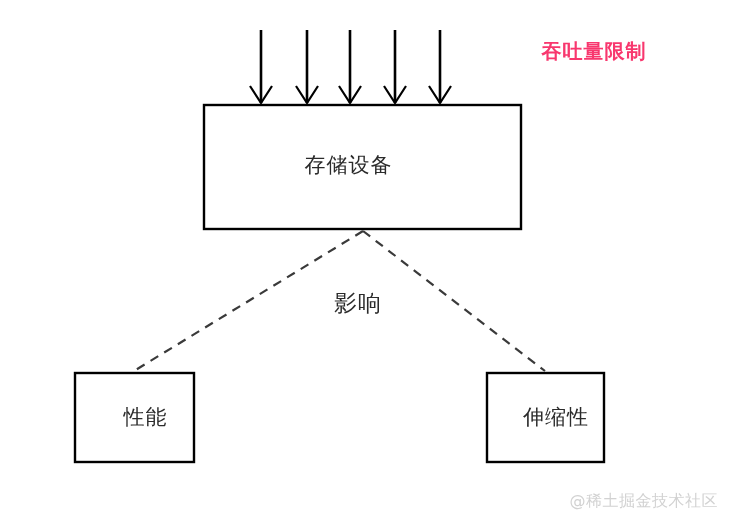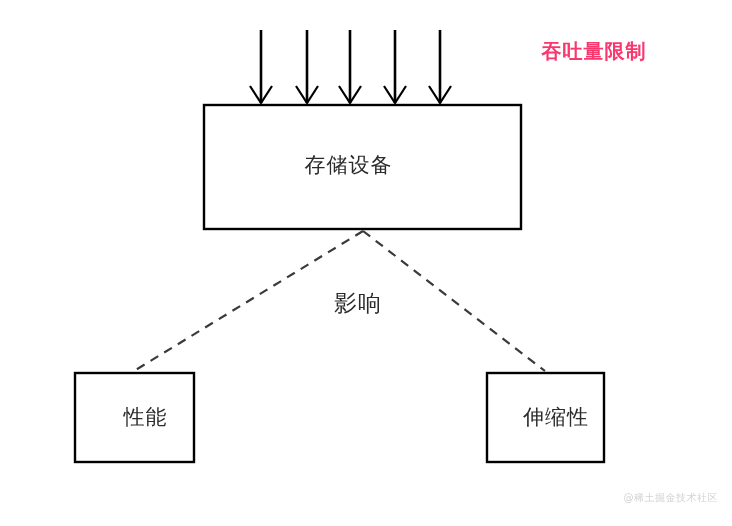--- a/index.html
+++ b/index.html
@@ -77,21 +77,21 @@
     letter-spacing: 1px;
     white-space: nowrap;
   }
   #watermark {
     position: absolute;
     left: 470px;
     top: 493px;
     width: 248px;
     text-align: right;
     color: #d2d2d2;
-    font-size: 10px;
+    font-size: 16px;
     line-height: 1;
     letter-spacing: 0.5px;
     white-space: nowrap;
     user-select: none;
   }
 </style>
 </head>
 <body>
 
 <div id="canvas" style="background: rgb(255, 255, 255);">

